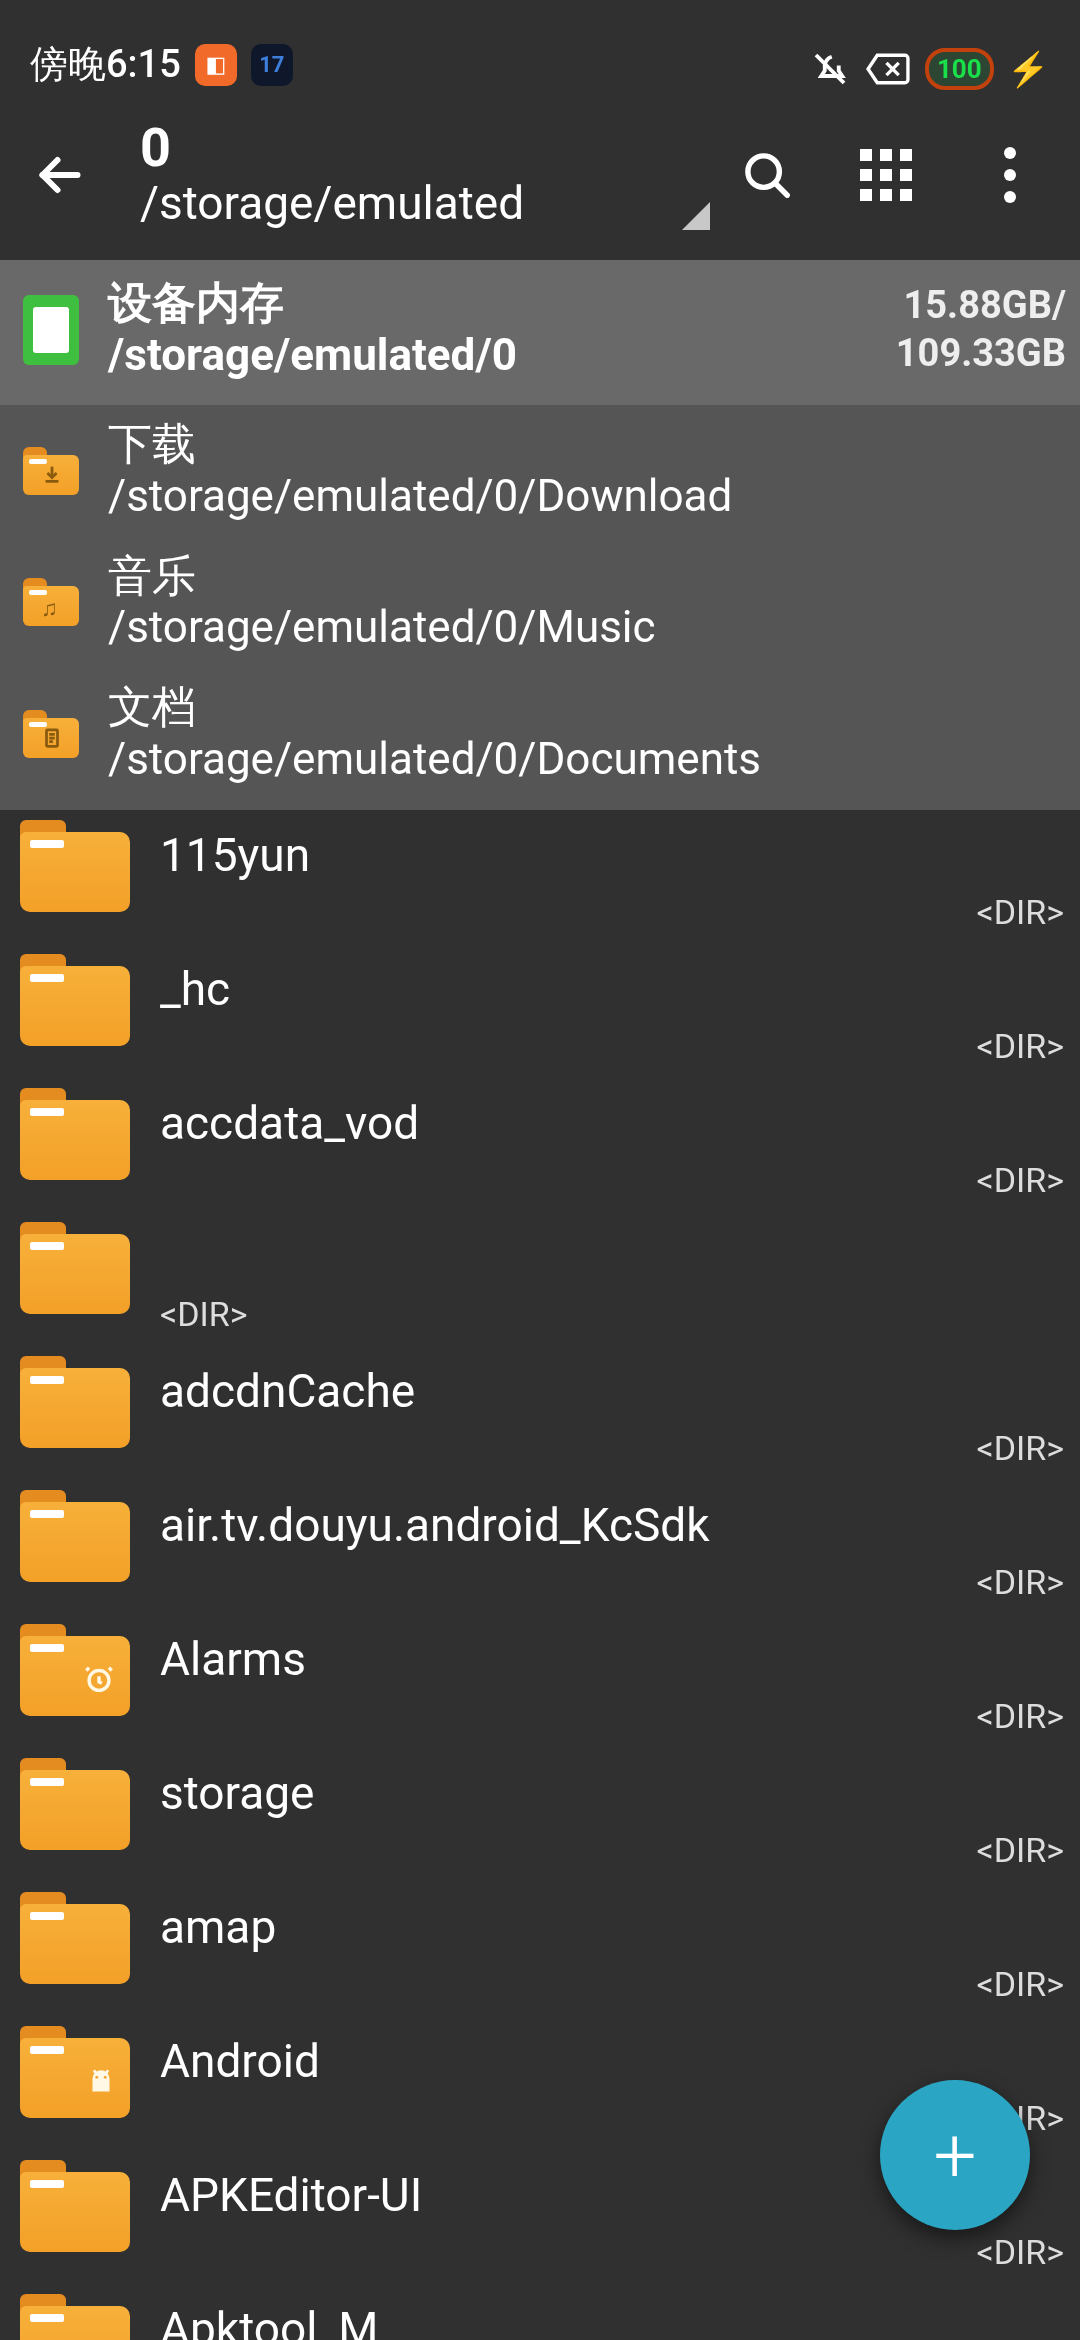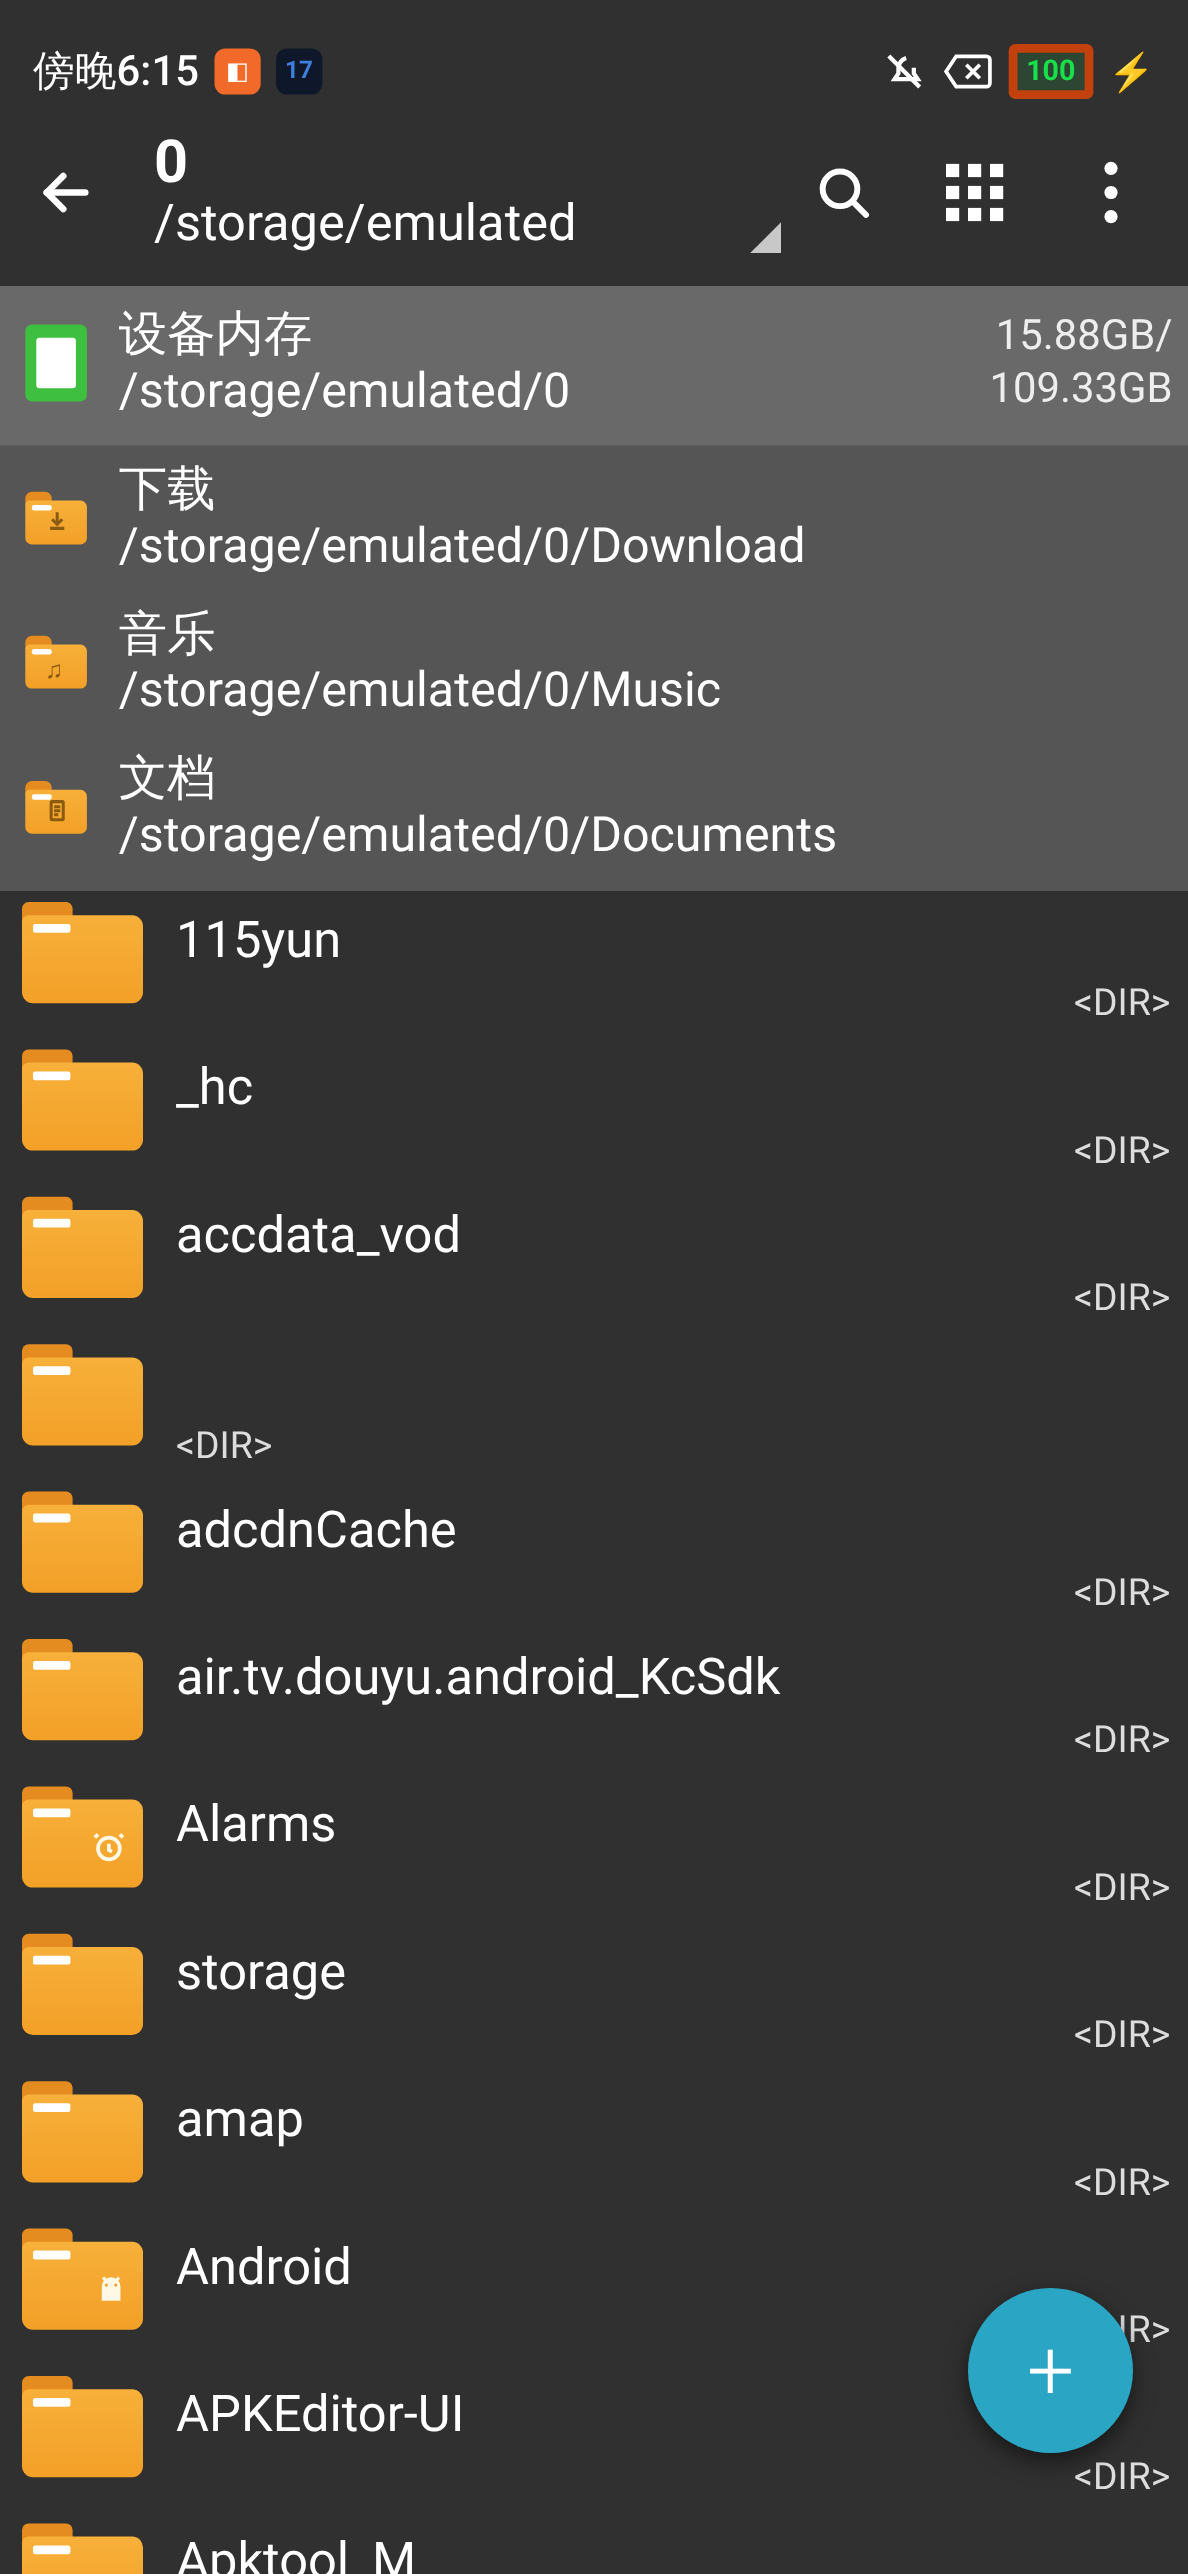--- a/index.html
+++ b/index.html
@@ -25,22 +25,22 @@
   .status-left { display: flex; align-items: center; gap: 14px; }
   .status-right { display: flex; align-items: center; gap: 14px; }
   .mini-icon {
     width: 42px; height: 42px; border-radius: 10px;
     display: inline-flex; align-items: center; justify-content: center;
     font-size: 22px; color: #fff;
   }
   .mini-orange { background: #f26a2a; }
   .mini-white { background: #0f172a; color: #3e7fdc; font-weight: 700; }
   .battery {
-    border: 8px solid #c2410c;
-    border-radius: 6px;
+    border: 4px solid #c2410c;
+    border-radius: 20px;
     padding: 2px 8px;
     font-size: 26px;
     color: #19e04a;
     font-weight: 700;
     position: relative;
     background: rgba(25,224,74,0.12);
   }
   .charge { color: #fff; font-size: 34px; }
 
   
@@ -86,20 +86,21 @@
     display: flex;
     align-items: center;
     gap: 26px;
     padding: 14px 20px 14px 20px;
   }
   .dd-storage {
     background: #696969;
     border-radius: 0;
     padding: 18px 14px 24px 20px;
     align-items: center;
+    font-weight: bold;
   }
   .dd-icon {
     width: 62px; height: 62px;
     display: flex; align-items: center; justify-content: center;
     flex-shrink: 0;
   }
   .dd-text { flex: 1; min-width: 0; display: flex; flex-direction: column; }
   .dd-label { font-size: 44px; color: #fff; line-height: 1.15; }
   .dd-path  { font-size: 44px; color: #fff; line-height: 1.2; white-space: nowrap; }
   .dd-right { text-align: right; font-size: 38px; color: #eee; line-height: 1.25; }

